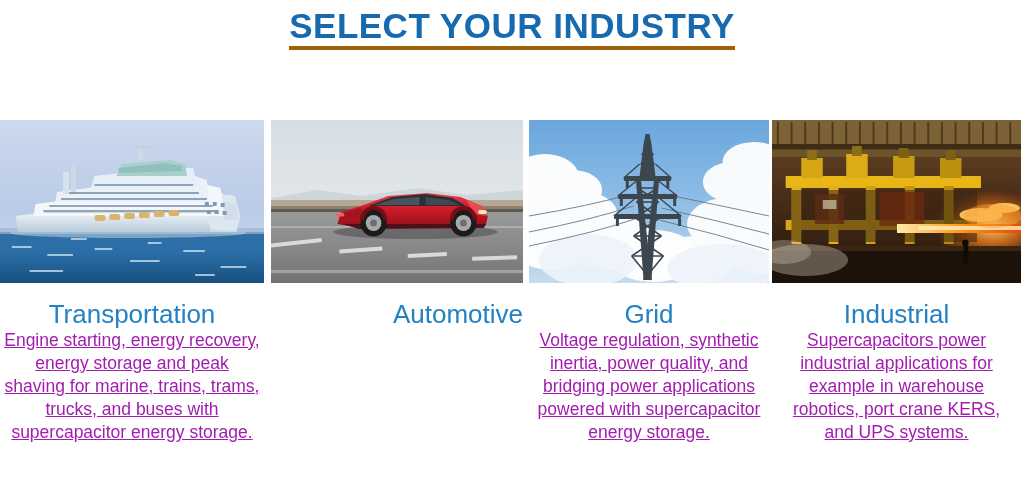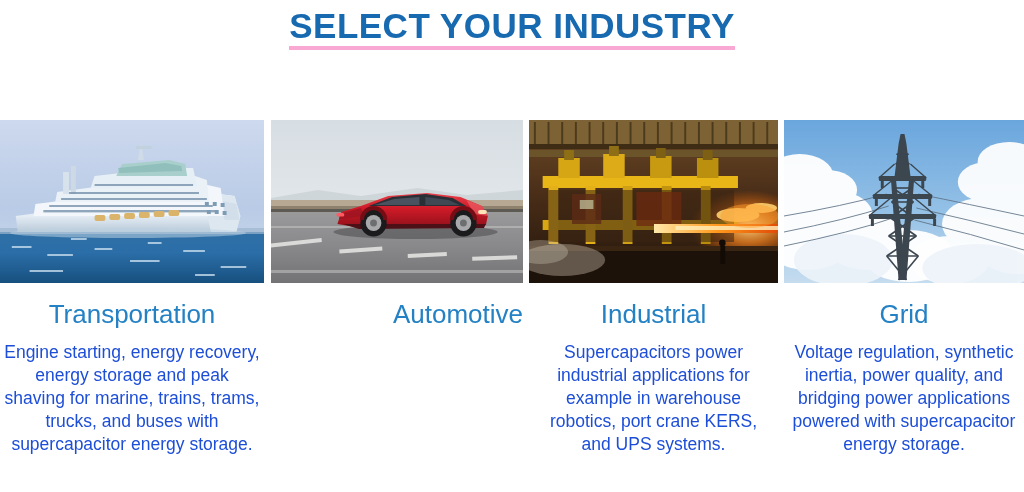--- a/index.html
+++ b/index.html
@@ -25,21 +25,21 @@
     text-align: center;
     padding-top: 8px;
     box-sizing: border-box;
   }
   .page-title {
     display: inline-block;
     font-size: 35px;
     font-weight: bold;
     letter-spacing: 0.5px;
     color: #1769b0;
-    border-bottom: 4px solid #f9a8d4;
+    border-bottom: 4px solid #a16207;
     padding-bottom: 1px;
     line-height: 1.05;
   }
 
   
   .columns {
     position: absolute;
     top: 120px;
     left: 0;
     width: 1024px;
@@ -69,25 +69,26 @@
   .col-heading {
     font-size: 26px;
     color: #2381c4;
     font-weight: normal;
     margin-top: 17px;
     text-align: center;
     line-height: 1.1;
   }
   .col-desc {
     font-size: 17.5px;
-    color: #1d4ed8;
+    color: #a21caf;
     line-height: 1.32;
     text-align: center;
-    margin-top: 12px;
+    margin-top: 0;
     padding: 0 2px;
+    text-decoration: underline;
   }
   .col-0 .col-desc { padding: 0 4px; }
   .col-1 .col-desc { padding: 0 6px; }
   .col-2 .col-desc { padding: 0 12px; }
   .col-3 .col-desc { padding: 0 4px; }
 </style>
 </head>
 <body>
 
 <div class="page">
@@ -250,20 +251,122 @@
           <circle cx="105" cy="103" r="3.5" fill="#6d6e70"></circle>
           <circle cx="197" cy="103" r="13.5" fill="#1b1b1d"></circle>
           <circle cx="197" cy="103" r="8" fill="#a8a9ab"></circle>
           <circle cx="197" cy="103" r="3.5" fill="#6d6e70"></circle>
 
           <path d="M91 100 a14 14 0 0 1 28 0 l-4 0 a10 10 0 0 0 -20 0 Z" fill="#760d15"></path>
           <path d="M183 100 a14 14 0 0 1 28 0 l-4 0 a10 10 0 0 0 -20 0 Z" fill="#760d15"></path>
         </svg>
       </div>
       <div class="col-heading">Automotive</div>
+    </div>
+
+    <div class="col col-3">
+      <div class="thumb">
+        <svg viewBox="0 0 243 163" preserveAspectRatio="none">
+          <defs>
+            <linearGradient id="gSky" x1="0" y1="0" x2="0" y2="1">
+              <stop offset="0%" stop-color="#6aa6dd"></stop>
+              <stop offset="55%" stop-color="#93c0e6"></stop>
+              <stop offset="100%" stop-color="#c6dcef"></stop>
+            </linearGradient>
+          </defs>
+          <rect x="0" y="0" width="243" height="163" fill="url(#gSky)"></rect>
+
+          <g fill="#ffffff" opacity="0.96">
+            <ellipse cx="16" cy="56" rx="34" ry="22"></ellipse>
+            <ellipse cx="44" cy="70" rx="30" ry="20"></ellipse>
+            <ellipse cx="8" cy="86" rx="36" ry="26"></ellipse>
+            <ellipse cx="56" cy="96" rx="34" ry="24"></ellipse>
+            <ellipse cx="24" cy="120" rx="46" ry="30"></ellipse>
+            <ellipse cx="84" cy="122" rx="44" ry="28"></ellipse>
+            <ellipse cx="126" cy="136" rx="46" ry="26"></ellipse>
+          </g>
+          <g fill="#ffffff" opacity="0.94">
+            <ellipse cx="228" cy="42" rx="32" ry="20"></ellipse>
+            <ellipse cx="206" cy="62" rx="30" ry="20"></ellipse>
+            <ellipse cx="238" cy="78" rx="34" ry="24"></ellipse>
+            <ellipse cx="200" cy="104" rx="40" ry="26"></ellipse>
+            <ellipse cx="236" cy="124" rx="44" ry="30"></ellipse>
+            <ellipse cx="168" cy="140" rx="40" ry="24"></ellipse>
+          </g>
+          <g fill="#eef4fa" opacity="0.9">
+            <ellipse cx="60" cy="140" rx="50" ry="26"></ellipse>
+            <ellipse cx="196" cy="148" rx="56" ry="24"></ellipse>
+          </g>
+
+          <g stroke="#5d7184" stroke-width="1" fill="none" opacity="0.85">
+            <path d="M0 96 Q60 86 104 74"></path>
+            <path d="M0 112 Q62 100 106 86"></path>
+            <path d="M136 74 Q186 84 243 96"></path>
+            <path d="M134 88 Q188 100 243 114"></path>
+            <path d="M0 126 Q70 112 110 98"></path>
+            <path d="M132 100 Q190 114 243 130"></path>
+          </g>
+
+          <g fill="#3c464f">
+
+            <polygon points="108,56 113,56 124,160 116,160"></polygon>
+            <polygon points="132,56 127,56 116,160 124,160"></polygon>
+
+            <g stroke="#3c464f" stroke-width="1.6">
+              <line x1="110" y1="68" x2="130" y2="68"></line>
+              <line x1="109" y1="82" x2="131" y2="82"></line>
+              <line x1="108" y1="98" x2="132" y2="98"></line>
+              <line x1="106" y1="116" x2="134" y2="116"></line>
+              <line x1="104" y1="136" x2="136" y2="136"></line>
+              <line x1="110" y1="68" x2="131" y2="82"></line>
+              <line x1="130" y1="68" x2="109" y2="82"></line>
+              <line x1="109" y1="82" x2="132" y2="98"></line>
+              <line x1="131" y1="82" x2="108" y2="98"></line>
+              <line x1="108" y1="98" x2="134" y2="116"></line>
+              <line x1="132" y1="98" x2="106" y2="116"></line>
+              <line x1="106" y1="116" x2="136" y2="136"></line>
+              <line x1="134" y1="116" x2="104" y2="136"></line>
+              <line x1="104" y1="136" x2="124" y2="160"></line>
+              <line x1="136" y1="136" x2="116" y2="160"></line>
+            </g>
+
+            <polygon points="116,24 124,24 128,56 112,56"></polygon>
+            <g stroke="#3c464f" stroke-width="1.4">
+              <line x1="114" y1="34" x2="126" y2="34"></line>
+              <line x1="113" y1="44" x2="127" y2="44"></line>
+              <line x1="114" y1="34" x2="127" y2="44"></line>
+              <line x1="126" y1="34" x2="113" y2="44"></line>
+            </g>
+
+            <polygon points="118,14 122,14 124,24 116,24"></polygon>
+
+            <rect x="96" y="56" width="48" height="5" rx="1.5"></rect>
+            <rect x="90" y="74" width="60" height="5" rx="1.5"></rect>
+            <rect x="86" y="94" width="68" height="5" rx="1.5"></rect>
+
+            <g stroke="#3c464f" stroke-width="1.4">
+              <line x1="96" y1="58" x2="112" y2="44"></line>
+              <line x1="144" y1="58" x2="128" y2="44"></line>
+              <line x1="90" y1="76" x2="110" y2="60"></line>
+              <line x1="150" y1="76" x2="130" y2="60"></line>
+              <line x1="86" y1="96" x2="108" y2="78"></line>
+              <line x1="154" y1="96" x2="132" y2="78"></line>
+            </g>
+
+            <rect x="98" y="61" width="3" height="7"></rect>
+            <rect x="139" y="61" width="3" height="7"></rect>
+            <rect x="92" y="79" width="3" height="7"></rect>
+            <rect x="146" y="79" width="3" height="7"></rect>
+            <rect x="88" y="99" width="3" height="7"></rect>
+            <rect x="151" y="99" width="3" height="7"></rect>
+          </g>
+        </svg>
+      </div>
+      <div class="col-heading">Grid</div>
+      <div class="col-desc">Voltage regulation, synthetic inertia, power quality, and bridging power applications powered with supercapacitor energy storage.</div>
     </div>
 
     <div class="col col-2">
       <div class="thumb">
         <svg viewBox="0 0 255 163" preserveAspectRatio="none">
           <defs>
             <linearGradient id="iBg" x1="0" y1="0" x2="0" y2="1">
               <stop offset="0%" stop-color="#6d4a27"></stop>
               <stop offset="45%" stop-color="#4a2e18"></stop>
               <stop offset="100%" stop-color="#21140b"></stop>
@@ -347,116 +450,14 @@
           <rect x="196" y="126" width="5" height="18" fill="#120b05"></rect>
           <circle cx="198" cy="123" r="3.4" fill="#120b05"></circle>
 
           <rect x="52" y="80" width="14" height="9" fill="#cfd7b0" opacity="0.65"></rect>
         </svg>
       </div>
       <div class="col-heading">Industrial</div>
       <div class="col-desc">Supercapacitors power industrial applications for example in warehouse robotics, port crane KERS, and UPS systems.</div>
     </div>
 
-    <div class="col col-3">
-      <div class="thumb">
-        <svg viewBox="0 0 243 163" preserveAspectRatio="none">
-          <defs>
-            <linearGradient id="gSky" x1="0" y1="0" x2="0" y2="1">
-              <stop offset="0%" stop-color="#6aa6dd"></stop>
-              <stop offset="55%" stop-color="#93c0e6"></stop>
-              <stop offset="100%" stop-color="#c6dcef"></stop>
-            </linearGradient>
-          </defs>
-          <rect x="0" y="0" width="243" height="163" fill="url(#gSky)"></rect>
-
-          <g fill="#ffffff" opacity="0.96">
-            <ellipse cx="16" cy="56" rx="34" ry="22"></ellipse>
-            <ellipse cx="44" cy="70" rx="30" ry="20"></ellipse>
-            <ellipse cx="8" cy="86" rx="36" ry="26"></ellipse>
-            <ellipse cx="56" cy="96" rx="34" ry="24"></ellipse>
-            <ellipse cx="24" cy="120" rx="46" ry="30"></ellipse>
-            <ellipse cx="84" cy="122" rx="44" ry="28"></ellipse>
-            <ellipse cx="126" cy="136" rx="46" ry="26"></ellipse>
-          </g>
-          <g fill="#ffffff" opacity="0.94">
-            <ellipse cx="228" cy="42" rx="32" ry="20"></ellipse>
-            <ellipse cx="206" cy="62" rx="30" ry="20"></ellipse>
-            <ellipse cx="238" cy="78" rx="34" ry="24"></ellipse>
-            <ellipse cx="200" cy="104" rx="40" ry="26"></ellipse>
-            <ellipse cx="236" cy="124" rx="44" ry="30"></ellipse>
-            <ellipse cx="168" cy="140" rx="40" ry="24"></ellipse>
-          </g>
-          <g fill="#eef4fa" opacity="0.9">
-            <ellipse cx="60" cy="140" rx="50" ry="26"></ellipse>
-            <ellipse cx="196" cy="148" rx="56" ry="24"></ellipse>
-          </g>
-
-          <g stroke="#5d7184" stroke-width="1" fill="none" opacity="0.85">
-            <path d="M0 96 Q60 86 104 74"></path>
-            <path d="M0 112 Q62 100 106 86"></path>
-            <path d="M136 74 Q186 84 243 96"></path>
-            <path d="M134 88 Q188 100 243 114"></path>
-            <path d="M0 126 Q70 112 110 98"></path>
-            <path d="M132 100 Q190 114 243 130"></path>
-          </g>
-
-          <g fill="#3c464f">
-
-            <polygon points="108,56 113,56 124,160 116,160"></polygon>
-            <polygon points="132,56 127,56 116,160 124,160"></polygon>
-
-            <g stroke="#3c464f" stroke-width="1.6">
-              <line x1="110" y1="68" x2="130" y2="68"></line>
-              <line x1="109" y1="82" x2="131" y2="82"></line>
-              <line x1="108" y1="98" x2="132" y2="98"></line>
-              <line x1="106" y1="116" x2="134" y2="116"></line>
-              <line x1="104" y1="136" x2="136" y2="136"></line>
-              <line x1="110" y1="68" x2="131" y2="82"></line>
-              <line x1="130" y1="68" x2="109" y2="82"></line>
-              <line x1="109" y1="82" x2="132" y2="98"></line>
-              <line x1="131" y1="82" x2="108" y2="98"></line>
-              <line x1="108" y1="98" x2="134" y2="116"></line>
-              <line x1="132" y1="98" x2="106" y2="116"></line>
-              <line x1="106" y1="116" x2="136" y2="136"></line>
-              <line x1="134" y1="116" x2="104" y2="136"></line>
-              <line x1="104" y1="136" x2="124" y2="160"></line>
-              <line x1="136" y1="136" x2="116" y2="160"></line>
-            </g>
-
-            <polygon points="116,24 124,24 128,56 112,56"></polygon>
-            <g stroke="#3c464f" stroke-width="1.4">
-              <line x1="114" y1="34" x2="126" y2="34"></line>
-              <line x1="113" y1="44" x2="127" y2="44"></line>
-              <line x1="114" y1="34" x2="127" y2="44"></line>
-              <line x1="126" y1="34" x2="113" y2="44"></line>
-            </g>
-
-            <polygon points="118,14 122,14 124,24 116,24"></polygon>
-
-            <rect x="96" y="56" width="48" height="5" rx="1.5"></rect>
-            <rect x="90" y="74" width="60" height="5" rx="1.5"></rect>
-            <rect x="86" y="94" width="68" height="5" rx="1.5"></rect>
-
-            <g stroke="#3c464f" stroke-width="1.4">
-              <line x1="96" y1="58" x2="112" y2="44"></line>
-              <line x1="144" y1="58" x2="128" y2="44"></line>
-              <line x1="90" y1="76" x2="110" y2="60"></line>
-              <line x1="150" y1="76" x2="130" y2="60"></line>
-              <line x1="86" y1="96" x2="108" y2="78"></line>
-              <line x1="154" y1="96" x2="132" y2="78"></line>
-            </g>
-
-            <rect x="98" y="61" width="3" height="7"></rect>
-            <rect x="139" y="61" width="3" height="7"></rect>
-            <rect x="92" y="79" width="3" height="7"></rect>
-            <rect x="146" y="79" width="3" height="7"></rect>
-            <rect x="88" y="99" width="3" height="7"></rect>
-            <rect x="151" y="99" width="3" height="7"></rect>
-          </g>
-        </svg>
-      </div>
-      <div class="col-heading">Grid</div>
-      <div class="col-desc">Voltage regulation, synthetic inertia, power quality, and bridging power applications powered with supercapacitor energy storage.</div>
-    </div>
-
   </div>
 </div>
 
 </body></html>

